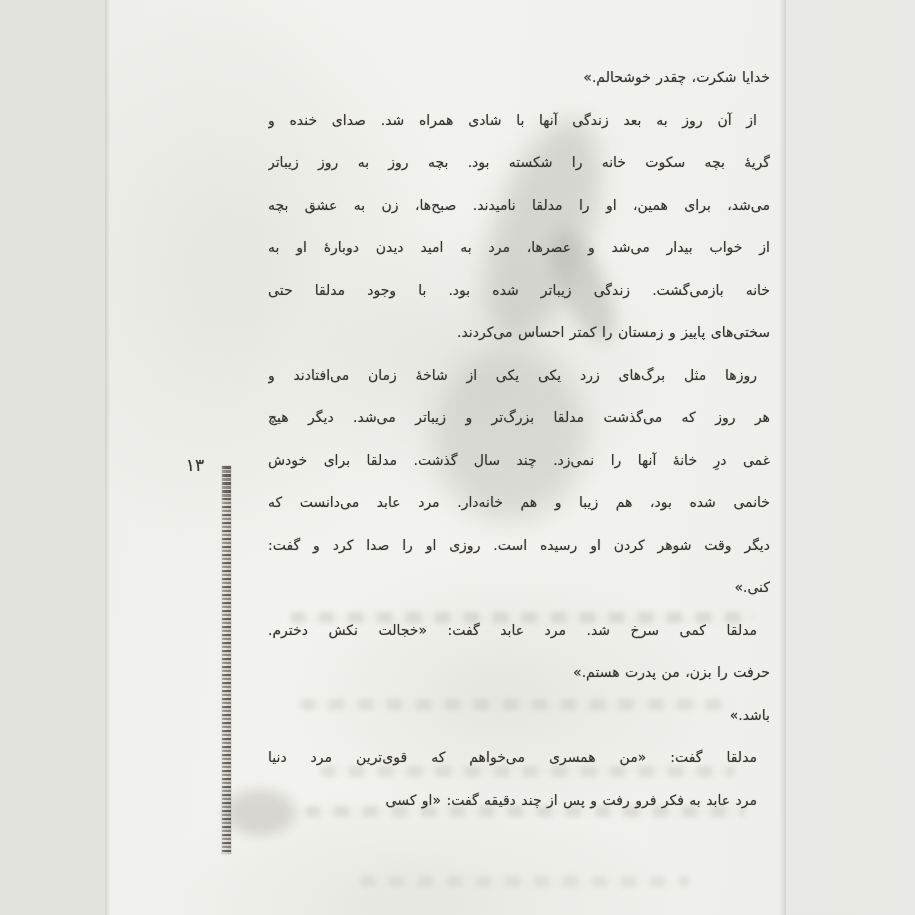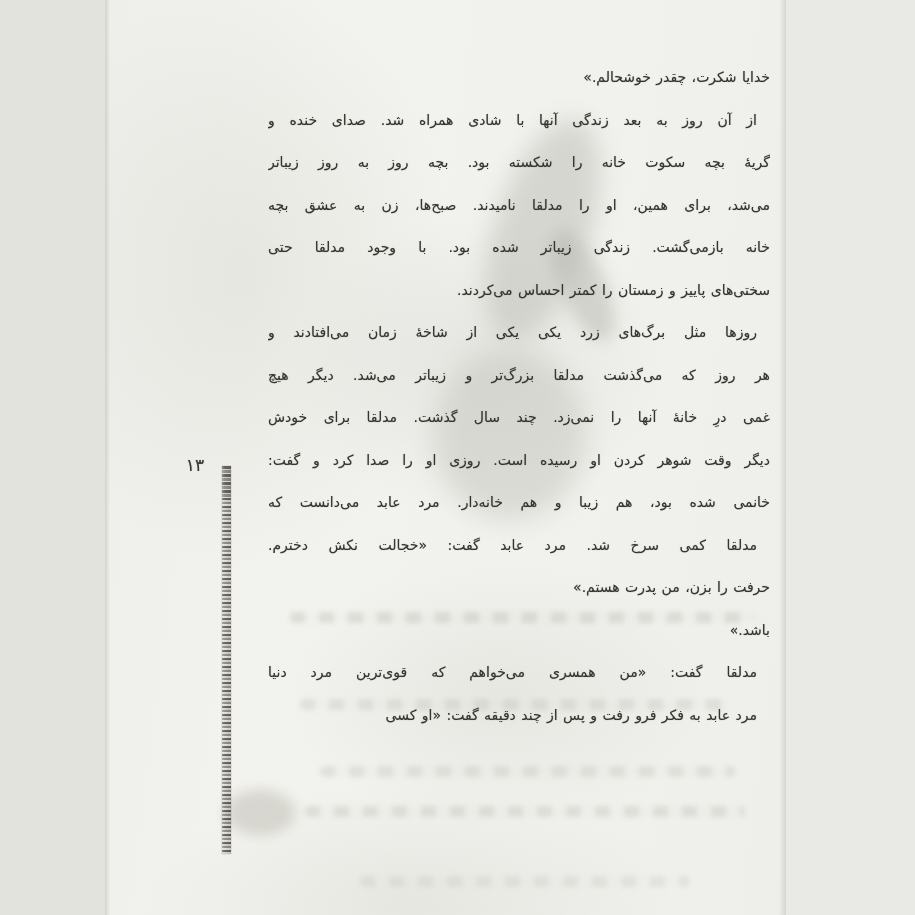--- a/index.html
+++ b/index.html
@@ -129,27 +129,29 @@
   <div class="ghostrow g5"></div>
 
   <div class="pagenum">۱۳</div>
   <div class="ornament"></div>
 
   <div class="textblock" dir="rtl" lang="fa">
     <div class="line ragged">خدایا شکرت، چقدر خوشحالم.»</div>
     <div class="line indent">از آن روز به بعد زندگی آنها با شادی همراه شد. صدای خنده و</div>
     <div class="line">گریهٔ بچه سکوت خانه را شکسته بود. بچه روز به روز زیباتر</div>
     <div class="line">می‌شد، برای همین، او را مدلقا نامیدند. صبح‌ها، زن به عشق بچه</div>
+    <div class="line">از خواب بیدار می‌شد و عصرها، مرد به امید دیدن دوبارهٔ او به</div>
     <div class="line">خانه بازمی‌گشت. زندگی زیباتر شده بود. با وجود مدلقا حتی</div>
     <div class="line ragged">سختی‌های پاییز و زمستان را کمتر احساس می‌کردند.</div>
     <div class="line indent">روزها مثل برگ‌های زرد یکی یکی از شاخهٔ زمان می‌افتادند و</div>
     <div class="line">هر روز که می‌گذشت مدلقا بزرگ‌تر و زیباتر می‌شد. دیگر هیچ</div>
     <div class="line">غمی درِ خانهٔ آنها را نمی‌زد. چند سال گذشت. مدلقا برای خودش</div>
+    <div class="line">خانمی شده بود، هم زیبا و هم خانه‌دار. مرد عابد می‌دانست که</div>
     <div class="line">دیگر وقت شوهر کردن او رسیده است. روزی او را صدا کرد و گفت:</div>
-    <div class="line">خانمی شده بود، هم زیبا و هم خانه‌دار. مرد عابد می‌دانست که</div>
+    <div class="line ragged">کنی.»</div>
     <div class="line indent">مدلقا کمی سرخ شد. مرد عابد گفت: «خجالت نکش دخترم.</div>
     <div class="line ragged">حرفت را بزن، من پدرت هستم.»</div>
     <div class="line ragged">باشد.»</div>
     <div class="line indent">مدلقا گفت: «من همسری می‌خواهم که قوی‌ترین مرد دنیا</div>
     <div class="line ragged indent">مرد عابد به فکر فرو رفت و پس از چند دقیقه گفت: «او کسی</div>
   </div>
 
 </div>
 
 </body></html>

